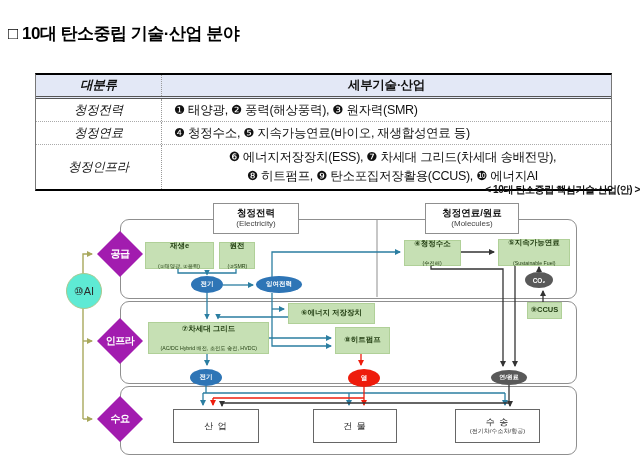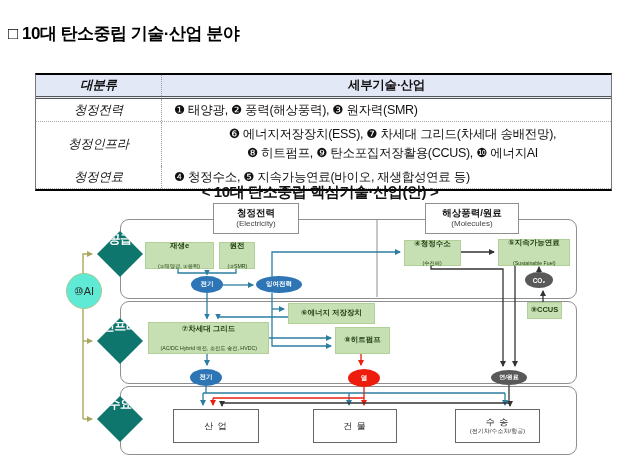--- a/index.html
+++ b/index.html
@@ -14,21 +14,21 @@
   .trow{display:flex;align-items:stretch;}
   .th{background:#e3e8f6;font-weight:bold;height:21px;border-bottom:3px double #555;}
   .c1{width:125px;border-right:1px dotted #999;display:flex;align-items:center;justify-content:center;
       letter-spacing:-0.3px;flex:none;font-style:italic;}
   .c2{flex:1;display:flex;align-items:center;padding-left:12px;letter-spacing:-0.3px;}
   .c2.center{justify-content:center;padding-left:0;font-family:Liberation Serif, serif;}
   .r{height:22px;border-bottom:1px dotted #aaa;}
   .rlast{height:44px;border-bottom:none;}
   .two{display:flex;flex-direction:column;justify-content:center;line-height:1.5;}
   
-  .caption{left:0;top:167px;width:640px;text-align:center;font-size:15px;font-weight:bold;letter-spacing:-0.4px;}
+  .caption{left:0;top:167px;width:640px;text-align:right;font-size:10px;font-weight:bold;letter-spacing:-0.4px;}
   
   .diagram{left:0;top:183px;width:640px;height:264px;}
   .frame{position:absolute;border:1px solid #8f8f8f;border-radius:9px;background:transparent;}
   .hdr{position:absolute;background:#fff;border:1px solid #8f8f8f;display:flex;flex-direction:column;
        align-items:center;justify-content:center;line-height:1.15;z-index:5;}
   .hdr .t{font-size:9.5px;font-weight:bold;color:#111;}
   .hdr .s{font-size:8px;color:#444;}
   svg.wires{position:absolute;left:0;top:0;z-index:2;}
   .gbox{position:absolute;background:#c6e0b4;border:1px solid #b0d098;display:flex;flex-direction:column;
         align-items:center;justify-content:center;line-height:1.1;z-index:3;color:#1e3a0e;white-space:nowrap;gap:12px;}
@@ -36,51 +36,51 @@
   .gbox .ns{font-size:5.5px;transform:scale(.95);}
   .wbox{position:absolute;background:#fff;border:1.3px solid #666;display:flex;flex-direction:column;
         align-items:center;justify-content:center;z-index:3;line-height:1.2;white-space:nowrap;}
   .wbox .nt{font-size:9px;color:#222;letter-spacing:1px;}
   .wbox .ns{font-size:6px;color:#333;letter-spacing:0;}
   .ell{position:absolute;border-radius:50%;display:flex;align-items:center;justify-content:center;
        color:#fff;z-index:3;white-space:nowrap;font-weight:bold;}
   .ell-blue{background:#2e75b6;}
   .ell-red{background:#ee1c0c;}
   .ell-gray{background:#595959;}
-  .diamond{position:absolute;width:46px;height:46px;background:#0f766e;
-           clip-path:polygon(50% 0,100% 50%,50% 100%,0 50%);display:flex;
-           justify-content:center;color:#fff;font-size:12px;font-weight:bold;z-index:3;letter-spacing:-0.5px;}
+  .diamond{position:absolute;width:46px;height:46px;background:#a21caf;
+           clip-path:polygon(50% 0,100% 50%,50% 100%,0 50%);display:flex;align-items:center;
+           justify-content:center;color:#fff;font-size:10px;font-weight:bold;z-index:3;letter-spacing:-0.5px;}
   .aicircle{position:absolute;width:34px;height:34px;border-radius:50%;background:#5eead4;
             border:1px solid #a9c98f;display:flex;align-items:center;justify-content:center;
             font-size:11px;color:#2c2c2c;z-index:3;}
 </style>
 </head>
 <body>
 
 <div class="abs title">□ 10대 탄소중립 기술·산업 분야</div>
 
 <div class="abs tbl">
   <div class="trow th">
     <div class="c1">대분류</div>
     <div class="c2 center">세부기술·산업</div>
   </div>
   <div class="trow r">
     <div class="c1">청정전력</div>
     <div class="c2">❶ 태양광, ❷ 풍력(해상풍력), ❸ 원자력(SMR)</div>
   </div>
+  <div class="trow r">
+    <div class="c1">청정연료</div>
+    <div class="c2">❹ 청정수소, ❺ 지속가능연료(바이오, 재생합성연료 등)</div>
+  </div>
   <div class="trow rlast">
     <div class="c1">청정인프라</div>
     <div class="c2 two">
       <span>❻ 에너지저장장치(ESS), ❼ 차세대 그리드(차세대 송배전망),</span>
       <span>❽ 히트펌프, ❾ 탄소포집저장활용(CCUS), ❿ 에너지AI</span>
     </div>
-  </div>
-  <div class="trow r">
-    <div class="c1">청정연료</div>
-    <div class="c2">❹ 청정수소, ❺ 지속가능연료(바이오, 재생합성연료 등)</div>
   </div>
 </div>
 
 <div class="abs caption">&lt; 10대 탄소중립 핵심기술·산업(안) &gt;</div>
 
 <div class="abs diagram">
 
   <div class="frame" style="left:120px;top:20px;width:455px;height:78px"></div>
   <div class="frame" style="left:120px;top:102px;width:455px;height:81px"></div>
   <div class="frame" style="left:120px;top:187px;width:455px;height:67px"></div>
@@ -146,21 +146,21 @@
       <path d="M222,204 V207" marker-end="url(#ak)"></path>
       <path d="M510,204 V207" marker-end="url(#ak)"></path>
     </g>
   </svg>
 
   <div class="hdr" style="left:213px;top:4px;width:84px;height:29px">
     <span class="t">청정전력</span>
     <span class="s">(Electricity)</span>
   </div>
   <div class="hdr" style="left:425px;top:4px;width:92px;height:29px">
-    <span class="t">해상풍력/원료</span>
+    <span class="t">청정연료/원료</span>
     <span class="s">(Molecules)</span>
   </div>
 
   <div class="aicircle" style="left:66px;top:74px">
     <span>⑩AI</span>
   </div>
   <div class="diamond" style="left:97px;top:32px">
     <span>공급</span>
   </div>
   <div class="diamond" style="left:97px;top:119px">

